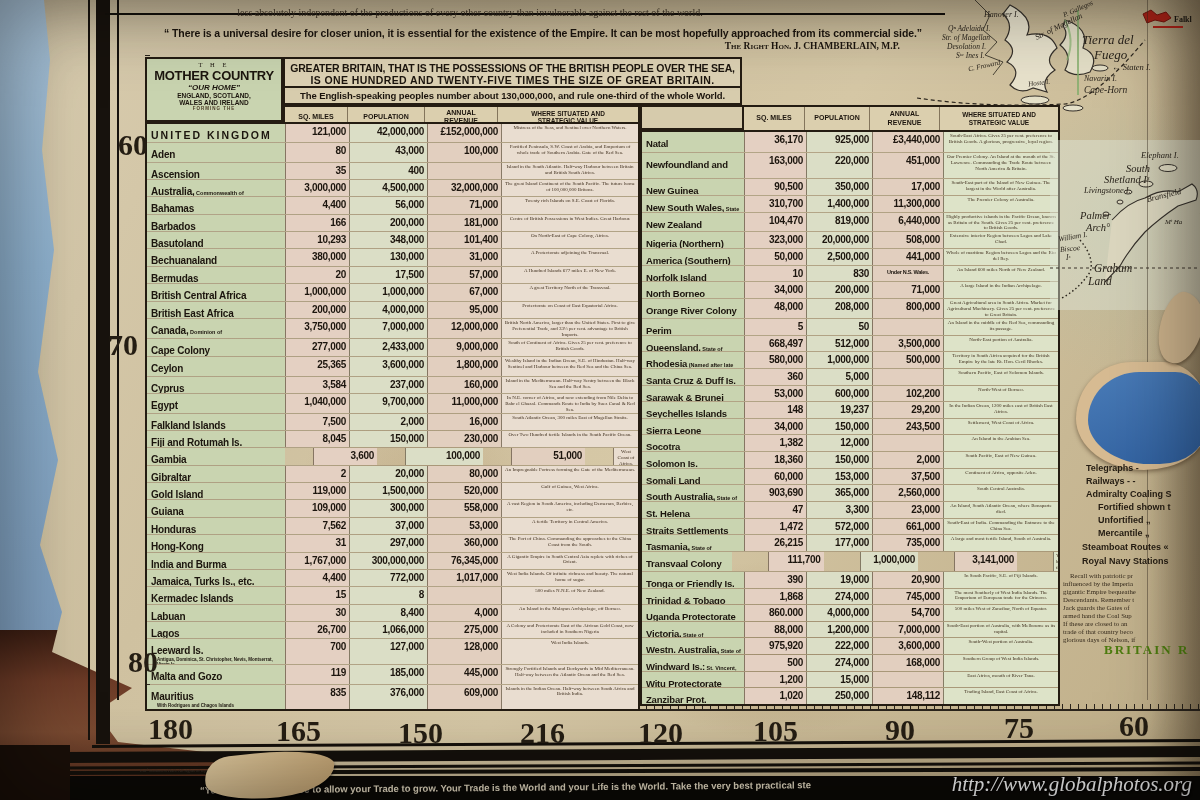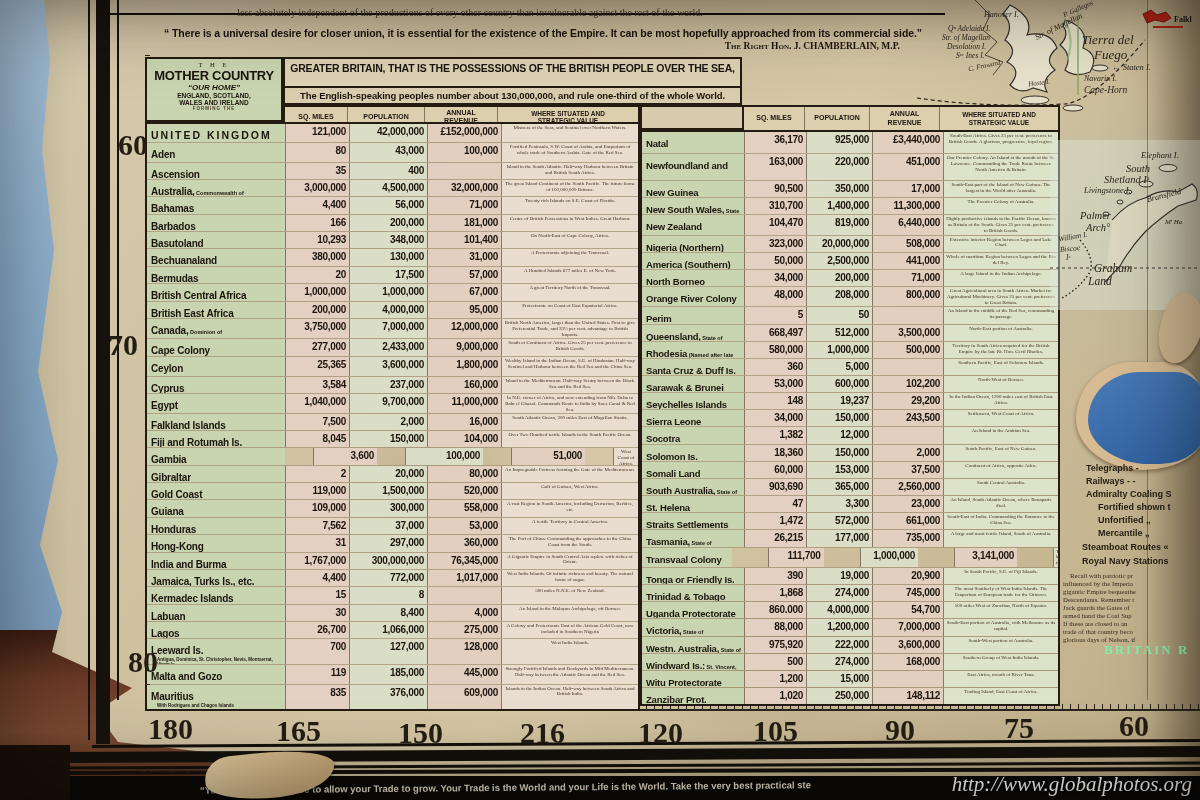--- a/index.html
+++ b/index.html
@@ -89,20 +89,21 @@
     <div class="serif" style="font-size:6.5px;letter-spacing:3px;">T H E</div>
     <div style="font-size:13px;font-weight:bold;letter-spacing:-0.3px;">MOTHER COUNTRY</div>
     <div style="font-size:8px;font-weight:bold;font-style:italic;">“OUR HOME”</div>
     <div style="font-size:6.5px;font-weight:bold;">ENGLAND, SCOTLAND,</div>
     <div style="font-size:6.5px;font-weight:bold;">WALES AND IRELAND</div>
     <div style="font-size:4.5px;font-weight:bold;letter-spacing:1px;color:#4a3a25;">FORMING THE</div>
   </div>
 
   <div class="abs" style="left:283px;top:57px;width:459px;height:31px;background:#ddd2b4;border:2px solid #241c12;box-sizing:border-box;text-align:center;padding-top:3px;">
     <div style="font-size:10.5px;font-weight:bold;letter-spacing:-0.2px;">GREATER BRITAIN, THAT IS THE POSSESSIONS OF THE BRITISH PEOPLE OVER THE SEA,</div>
+    <div style="font-size:10.5px;font-weight:bold;letter-spacing:0.4px;">IS ONE HUNDRED AND TWENTY-FIVE TIMES THE SIZE OF GREAT BRITAIN.</div>
   </div>
   <div class="abs" style="left:283px;top:88px;width:459px;height:17px;background:#d8cdae;border:2px solid #241c12;border-top:none;box-sizing:border-box;text-align:center;">
     <div style="font-size:9.5px;font-weight:bold;padding-top:2px;letter-spacing:-0.1px;">The English-speaking peoples number about 130,000,000, and rule one-third of the whole World.</div>
   </div>
 
   <div class="abs" style="left:283px;top:105px;width:357px;height:22px;display:flex;border:2px solid #241c12;border-bottom:none;box-sizing:border-box;">
     <div class="hcell" style="width:62px;border-left:none;">SQ. MILES</div>
     <div class="hcell" style="width:77px;">POPULATION</div>
     <div class="hcell" style="width:73px;">ANNUAL
 REVENUE</div>
@@ -237,39 +238,39 @@
         <div class="c cname"><span class="nm">Falkland Islands</span></div>
         <div class="c cnum csq">7,500</div>
         <div class="c cnum cpop">2,000</div>
         <div class="c cnum crev">16,000</div>
         <div class="c cstrat">South Atlantic Ocean, 300 miles East of Magellan Straits.</div>
       </div>
       <div class="trow" style="flex: 1 1 0%;">
         <div class="c cname"><span class="nm">Fiji and Rotumah Is.</span></div>
         <div class="c cnum csq">8,045</div>
         <div class="c cnum cpop">150,000</div>
-        <div class="c cnum crev">104,000</div>
+        <div class="c cnum crev">230,000</div>
         <div class="c cstrat">Over Two Hundred fertile Islands in the South Pacific Ocean.</div>
       </div>
       <div class="trow" style="flex: 1 1 0%; gap: 28px;">
         <div class="c cname"><span class="nm">Gambia</span></div>
         <div class="c cnum csq">3,600</div>
         <div class="c cnum cpop">100,000</div>
         <div class="c cnum crev">51,000</div>
         <div class="c cstrat">West Coast of Africa.</div>
       </div>
       <div class="trow" style="flex: 1 1 0%;">
         <div class="c cname"><span class="nm">Gibraltar</span></div>
         <div class="c cnum csq">2</div>
         <div class="c cnum cpop">20,000</div>
         <div class="c cnum crev">80,000</div>
         <div class="c cstrat">An Impregnable Fortress forming the Gate of the Mediterranean.</div>
       </div>
       <div class="trow" style="flex: 1 1 0%;">
-        <div class="c cname"><span class="nm">Gold Coast</span></div>
+        <div class="c cname"><span class="nm">Gold Island</span></div>
         <div class="c cnum csq">119,000</div>
         <div class="c cnum cpop">1,500,000</div>
         <div class="c cnum crev">520,000</div>
         <div class="c cstrat">Gulf of Guinea, West Africa.</div>
       </div>
       <div class="trow" style="flex: 1 1 0%;">
         <div class="c cname"><span class="nm">Guiana</span></div>
         <div class="c cnum csq">109,000</div>
         <div class="c cnum cpop">300,000</div>
         <div class="c cnum crev">558,000</div>
@@ -388,20 +389,27 @@
         <div class="c cnum cpop">20,000,000</div>
         <div class="c cnum crev">508,000</div>
         <div class="c cstrat">Extensive interior Region between Lagos and Lake Chad.</div>
       </div>
       <div class="trow" style="flex: 1 1 0%;">
         <div class="c cname"><span class="nm">America (Southern)</span></div>
         <div class="c cnum csq">50,000</div>
         <div class="c cnum cpop">2,500,000</div>
         <div class="c cnum crev">441,000</div>
         <div class="c cstrat">Whole of maritime Region between Lagos and the Rio del Rey.</div>
+      </div>
+      <div class="trow" style="flex: 1 1 0%;">
+        <div class="c cname"><span class="nm">Norfolk Island</span></div>
+        <div class="c cnum csq">10</div>
+        <div class="c cnum cpop">830</div>
+        <div class="c cnum crev small">Under N.S. Wales.</div>
+        <div class="c cstrat">An Island 600 miles North of New Zealand.</div>
       </div>
       <div class="trow" style="flex: 1 1 0%;">
         <div class="c cname"><span class="nm">North Borneo</span></div>
         <div class="c cnum csq">34,000</div>
         <div class="c cnum cpop">200,000</div>
         <div class="c cnum crev">71,000</div>
         <div class="c cstrat">A large Island in the Indian Archipelago.</div>
       </div>
       <div class="trow" style="flex: 1.2 1 0%;">
         <div class="c cname"><span class="nm">Orange River Colony</span></div>
@@ -668,21 +676,21 @@
       <div class="parline" style="left: 1070px; top: 572px;">Recall with patriotic pr</div>
       <div class="parline" style="left: 1063px; top: 580px;">influenced by the Imperia</div>
       <div class="parline" style="left: 1063px; top: 588px;">gigantic Empire bequeathe</div>
       <div class="parline" style="left: 1063px; top: 596px;">Descendants.  Remember t</div>
       <div class="parline" style="left: 1063px; top: 604px;">Jack guards the Gates of</div>
       <div class="parline" style="left: 1063px; top: 612px;">armed hand the Coal Sup</div>
       <div class="parline" style="left: 1063px; top: 620px;">If these are closed to an</div>
       <div class="parline" style="left: 1063px; top: 628px;">trade of that country beco</div>
       <div class="parline" style="left: 1063px; top: 636px;">glorious days of Nelson, if</div>
     </div>
-  <div class="abs serif" style="left:1104px;top:642px;font-size:13px;font-weight:bold;letter-spacing:2px;color:#86efac;">BRITAIN  R</div>
+  <div class="abs serif" style="left:1104px;top:642px;font-size:13px;font-weight:bold;letter-spacing:2px;color:#4d7c0f;">BRITAIN  R</div>
 
   <div class="abs" style="left:0;top:776px;width:1200px;height:24px;background:#0b0906;"></div>
   <div class="abs" style="left:200px;top:781px;width:820px;font-size:9.5px;font-weight:bold;color:#ddd3bc;transform:rotate(-.5deg);white-space:nowrap;">“Your Politics should be to allow your Trade to grow.   Your Trade is the World and your Life is the World.   Take  the  very  best  practical  ste</div>
   <div class="abs serif" style="left:140px;top:768px;font-size:4.5px;color:#3a3128;">Entᵈ Stationers Hall.  All rights of reproduction reserved.</div>
   <div class="abs serif" style="right:8px;top:772px;font-size:21px;font-style:italic;font-weight:normal;color:rgba(250,250,250,.95);text-shadow:1px 1px 2px #000;">http://www.globalphotos.org</div>
 
   <div class="abs" style="left:205px;top:752px;width:130px;height:46px;background:linear-gradient(135deg,#d9c49a,#b99a6b);border-radius:20% 60% 45% 55%/50% 40% 60% 45%;transform:rotate(-6deg);box-shadow:0 2px 3px rgba(0,0,0,.6);"></div>
   <div class="abs" style="left:0;top:745px;width:70px;height:55px;background:#1a0f08;"></div>
 
   <div class="abs" style="left:0;top:0;width:1200px;height:800px;box-shadow:inset 0 0 90px rgba(0,0,0,.45);pointer-events:none;"></div>

